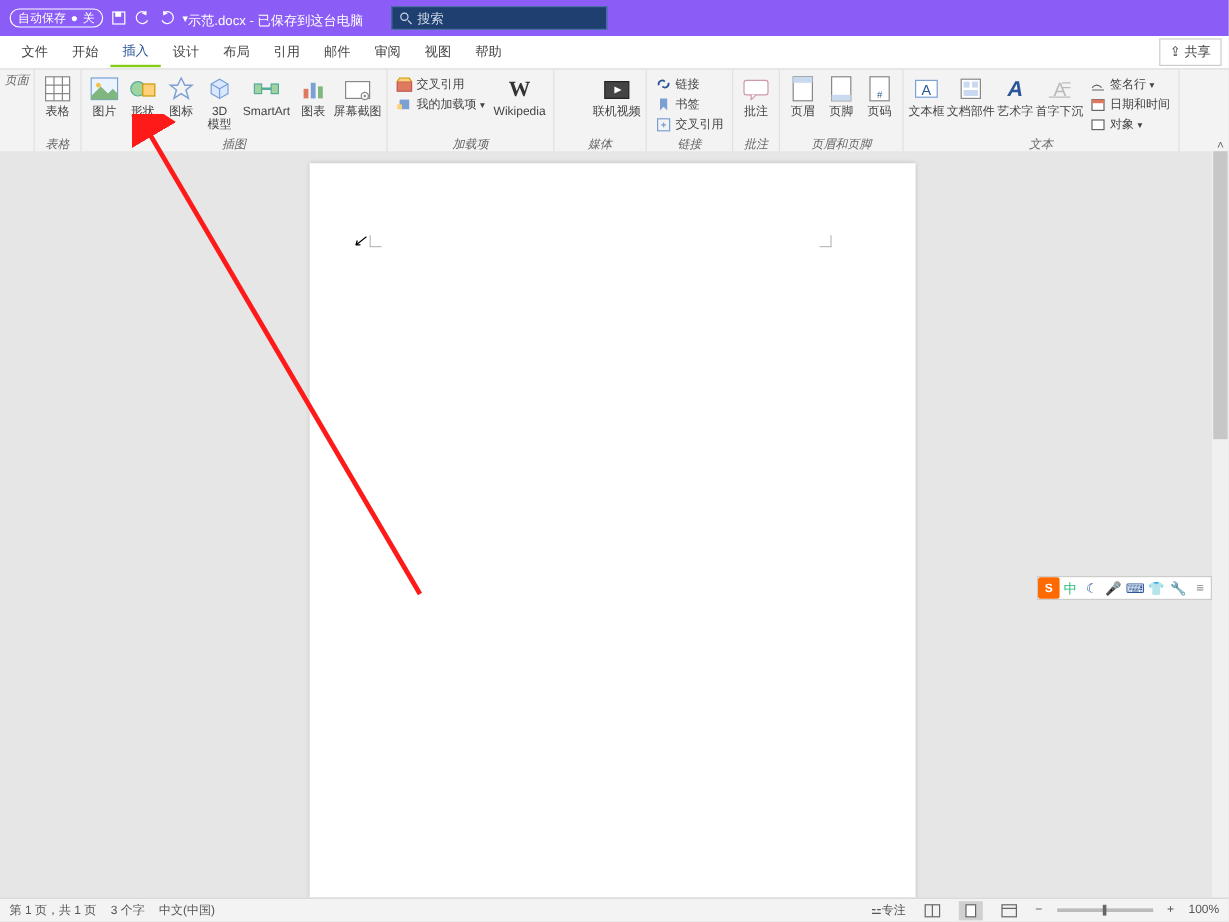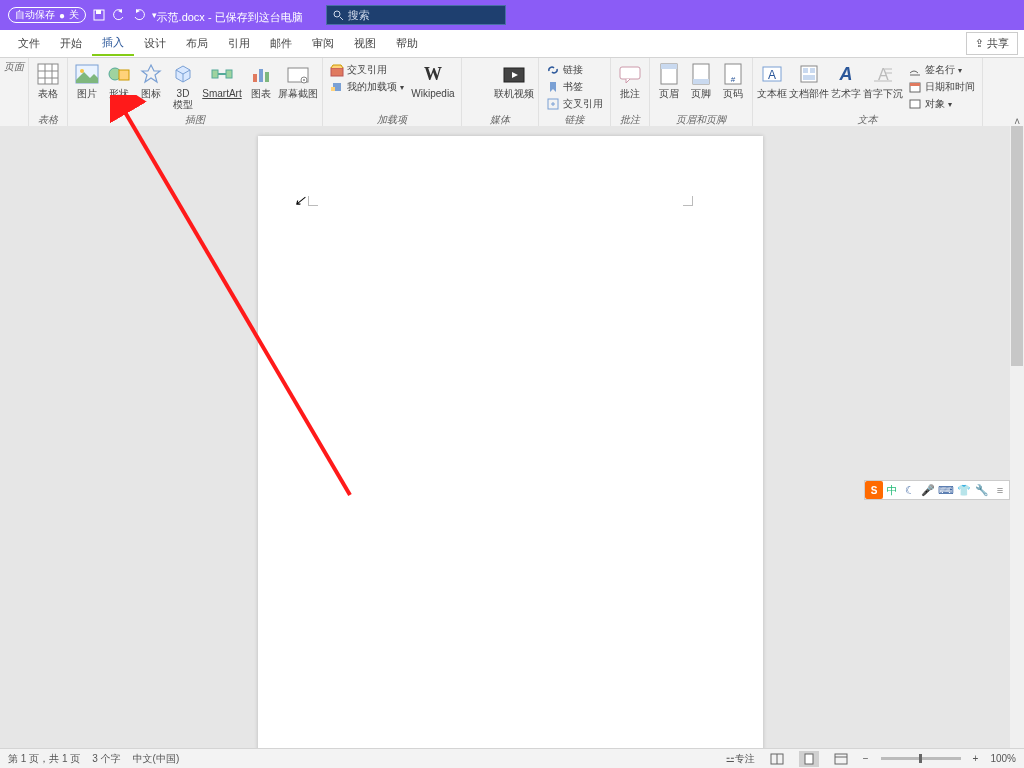--- a/index.html
+++ b/index.html
@@ -180,21 +180,21 @@
       <div class="big-btn">
           <span class="ico">
             <svg width="22" height="22">
               <path d="M4 7 L11 3 L18 7 L18 15 L11 19 L4 15 Z" fill="#d9e8ff" stroke="#7aa0d4"></path>
               <path d="M4 7 L11 11 L18 7 M11 11 L11 19" fill="none" stroke="#7aa0d4"></path>
             </svg>
           </span>
           <span class="lbl" style="white-space:pre;">3D
 模型</span>
         </div>
-      <div class="big-btn" style="width:44px;text-decoration:underline;">
+      <div class="big-btn" style="width:44px;">
           <span class="ico">
             <svg width="24" height="20">
               <rect x="2" y="6" width="6" height="8" fill="#9fd39f" stroke="#5a9"></rect>
               <rect x="16" y="6" width="6" height="8" fill="#9fd39f" stroke="#5a9"></rect>
               <path d="M8 10 L16 10" stroke="#5a9" stroke-width="2"></path>
             </svg>
           </span>
           <span class="lbl">SmartArt</span>
         </div>
       <div class="big-btn">

